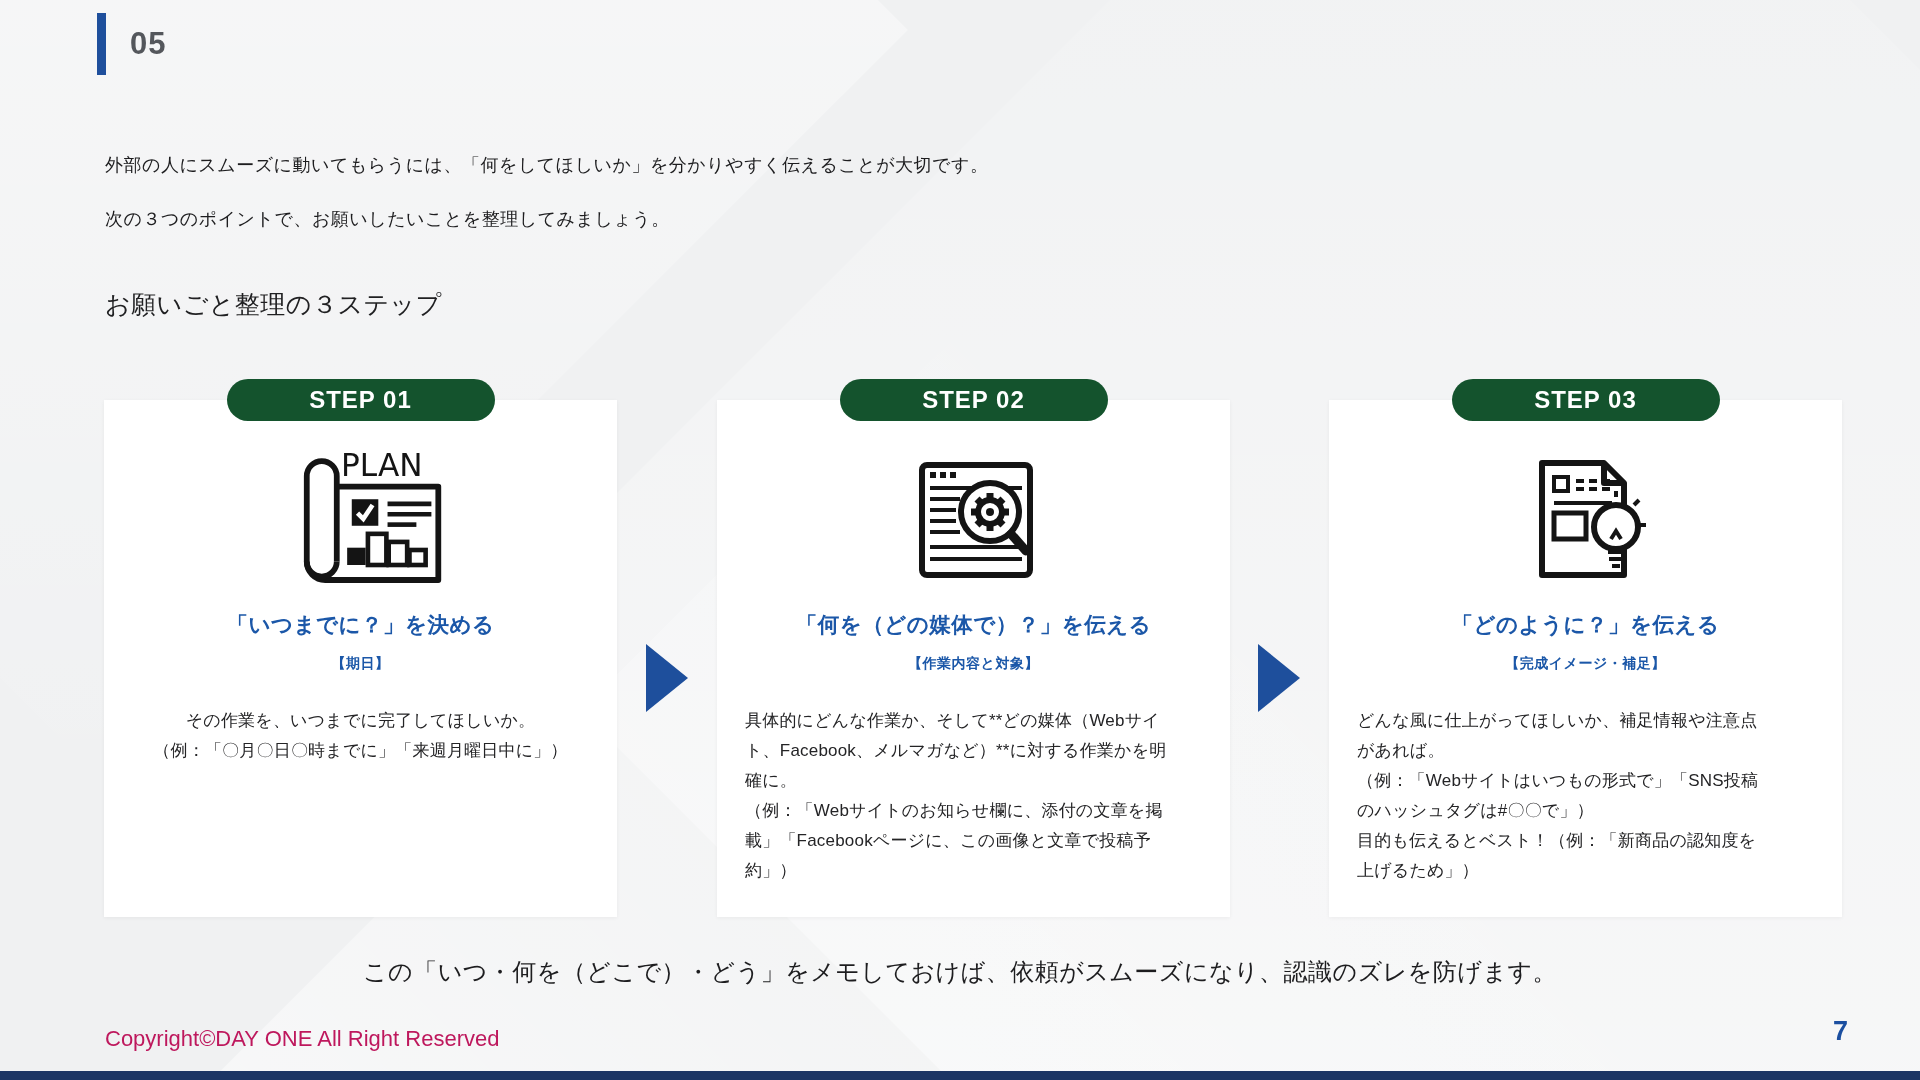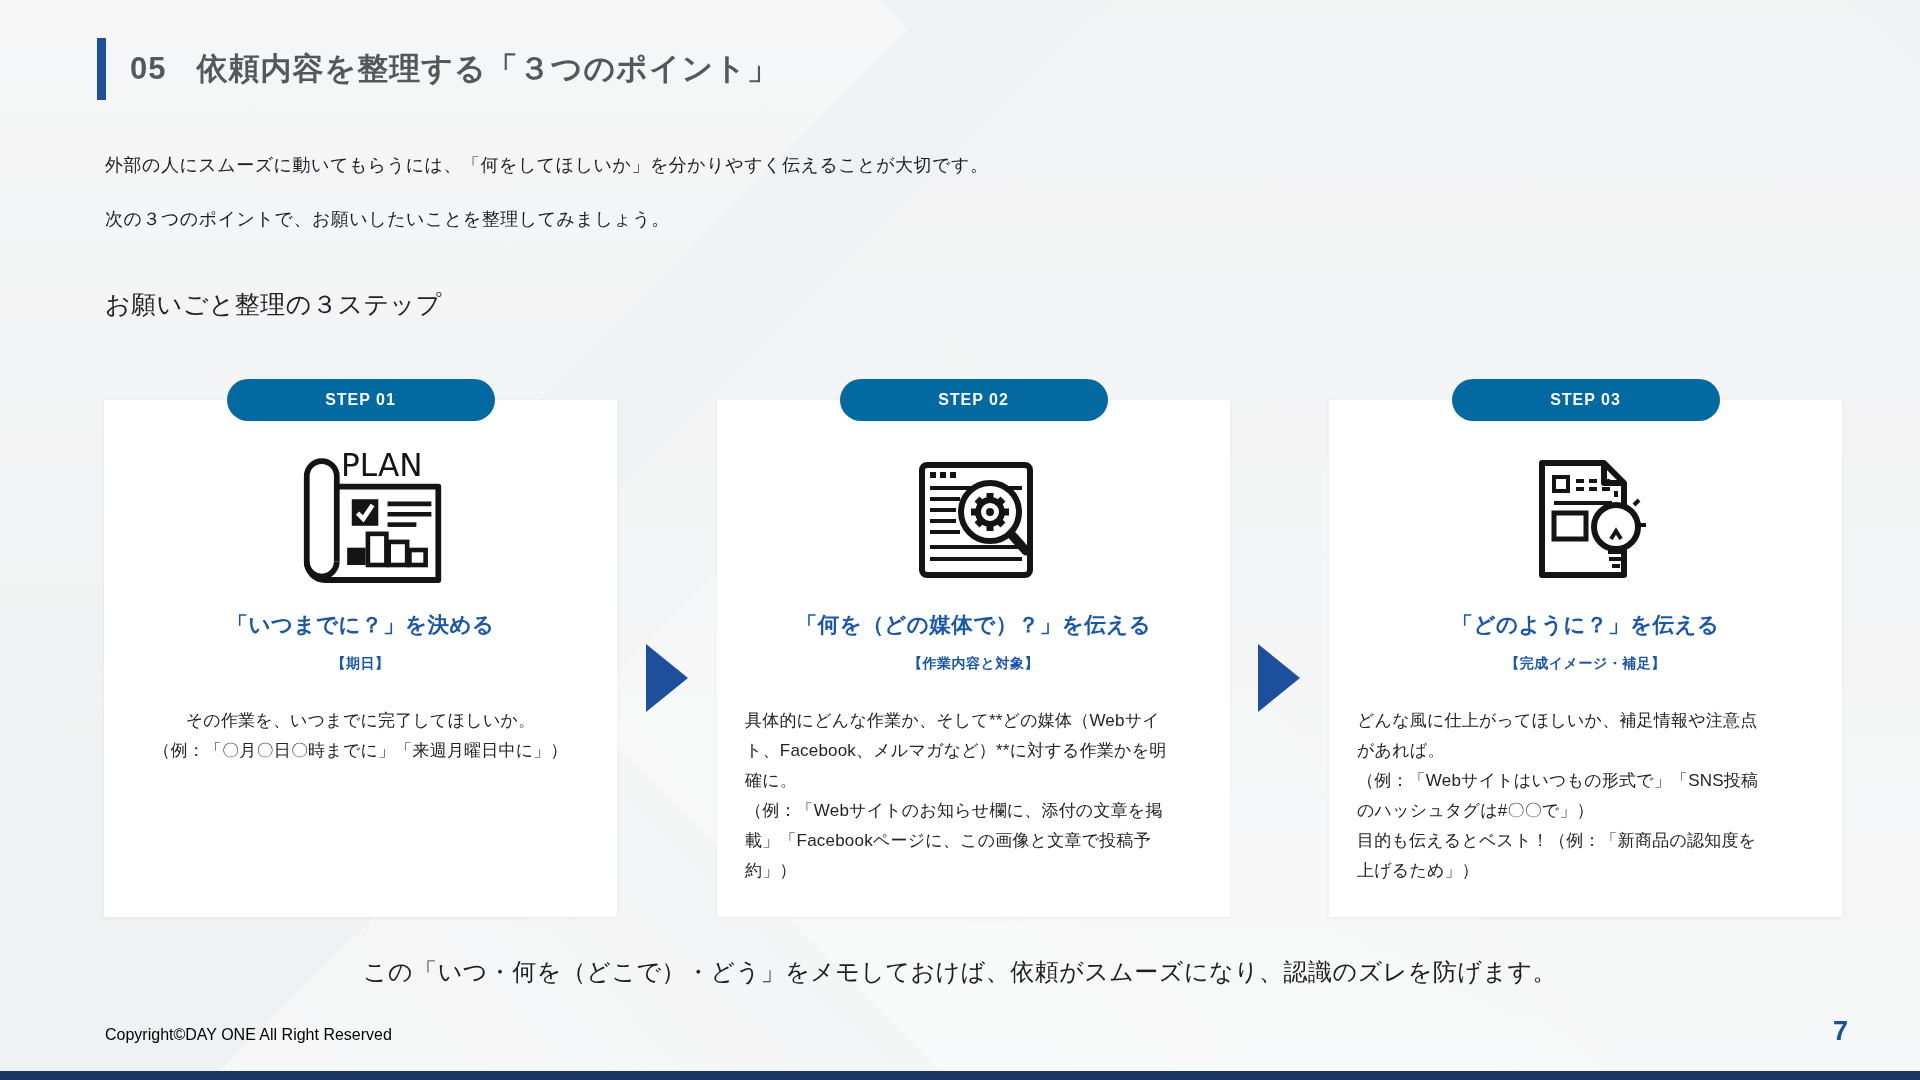--- a/index.html
+++ b/index.html
@@ -13,73 +13,72 @@
   .wm{position:absolute;z-index:0;pointer-events:none;}
   .wm1{left:-420px;top:-520px;width:1100px;height:1100px;transform:rotate(45deg);
        background:linear-gradient(135deg,rgba(255,255,255,.75),rgba(255,255,255,0));}
   .wm2{right:-260px;top:-80px;width:1400px;height:1400px;transform:rotate(45deg);
        background:linear-gradient(315deg,rgba(255,255,255,.6),rgba(255,255,255,0));}
   .wm3{left:420px;bottom:-640px;width:1200px;height:1200px;transform:rotate(45deg);
        background:linear-gradient(0deg,rgba(255,255,255,.5),rgba(255,255,255,0));}
   .layer{position:absolute;z-index:1;}
 
   
-  .header{left:97px;top:38px;display:flex;}
+  .header{left:97px;top:13px;display:flex;}
   .header-bar{width:9px;height:62px;background:#1e4f9c;}
   .header-text{margin-left:24px;font-size:31px;font-weight:bold;color:#54575c;
                display:flex;align-items:center;gap:30px;letter-spacing:1px;}
 
   
   .intro{left:105px;top:138px;font-size:18px;line-height:54px;color:#1d1d1f;letter-spacing:.5px;white-space:pre-line;}
 
   
   .section-label{left:105px;top:288px;font-size:25px;color:#202022;letter-spacing:.5px;}
 
   
   .card{position:absolute;width:513px;height:517px;background:#ffffff;top:400px;
         box-shadow:0 1px 4px rgba(0,0,0,.05);}
   .card1{left:104px;} .card2{left:717px;} .card3{left:1329px;}
   .badge{position:absolute;top:-21px;left:50%;transform:translateX(-50%);
-         width:268px;height:42px;border-radius:22px;background:#0369a1;
-         color:#fff;font-weight:bold;font-size:16px;letter-spacing:1px;
+         width:268px;height:42px;border-radius:22px;background:#14532d;
+         color:#fff;font-weight:bold;font-size:24px;letter-spacing:1px;
          display:flex;align-items:center;justify-content:center;}
   .icon-wrap{margin:44px auto 0 auto;width:200px;height:152px;display:flex;justify-content:center;align-items:center;}
   .card-title{margin-top:14px;text-align:center;color:#1b57a8;font-weight:bold;font-size:21.5px;letter-spacing:.5px;}
   .card-subtitle{margin-top:16px;text-align:center;color:#1b57a8;font-weight:bold;font-size:14px;letter-spacing:.5px;}
   .card-body{margin-top:33px;padding:0 28px;font-size:17px;line-height:30px;color:#242426;white-space:pre-line;letter-spacing:.2px;}
   .body-center{text-align:center;padding:0 14px;}
 
   
   .step-arrow{position:absolute;top:644px;width:0;height:0;
          border-top:34px solid transparent;border-bottom:34px solid transparent;
          border-left:42px solid #1e4f9c;}
   .arrow1{left:646px;} .arrow2{left:1258px;}
 
   
   .note{left:0;top:956px;width:1920px;text-align:center;font-size:24px;color:#1d1d1f;letter-spacing:.5px;}
 
   
-  .copyright{left:105px;top:1026px;font-size:16px;color:#000000;}
+  .copyright{left:105px;top:1026px;font-size:22px;color:#be185d;}
   .page-number{right:72px;top:1016px;font-size:27px;font-weight:bold;color:#1b4fa0;}
   .footer-bar{position:absolute;left:0;bottom:0;width:1920px;height:9px;background:#1c3564;z-index:2;}
 
   svg text{font-family:"DejaVu Sans",sans-serif;}
 </style>
 </head>
 <body>
 
 <div class="wm wm1"></div>
 <div class="wm wm2"></div>
 <div class="wm wm3"></div>
 
 <div class="layer header">
   <div class="header-bar"></div>
   <div class="header-text">
     <span>05</span>
-    <span>依頼内容を整理する「３つのポイント」</span>
   </div>
 </div>
 
 <div class="layer intro">外部の人にスムーズに動いてもらうには、「何をしてほしいか」を分かりやすく伝えることが大切です。
 次の３つのポイントで、お願いしたいことを整理してみましょう。</div>
 
 <div class="layer section-label">お願いごと整理の３ステップ</div>
 
 <div class="card card1">
   <div class="badge">STEP 01</div>

